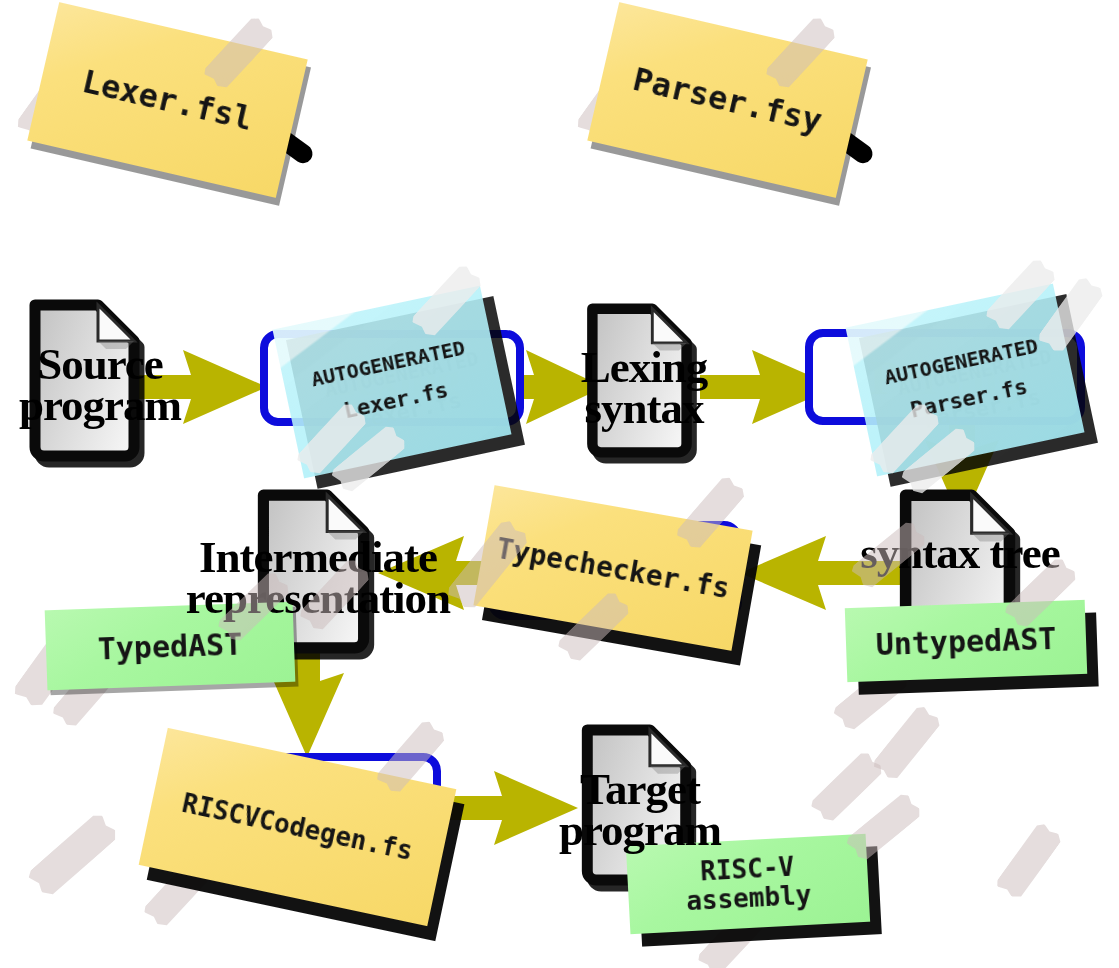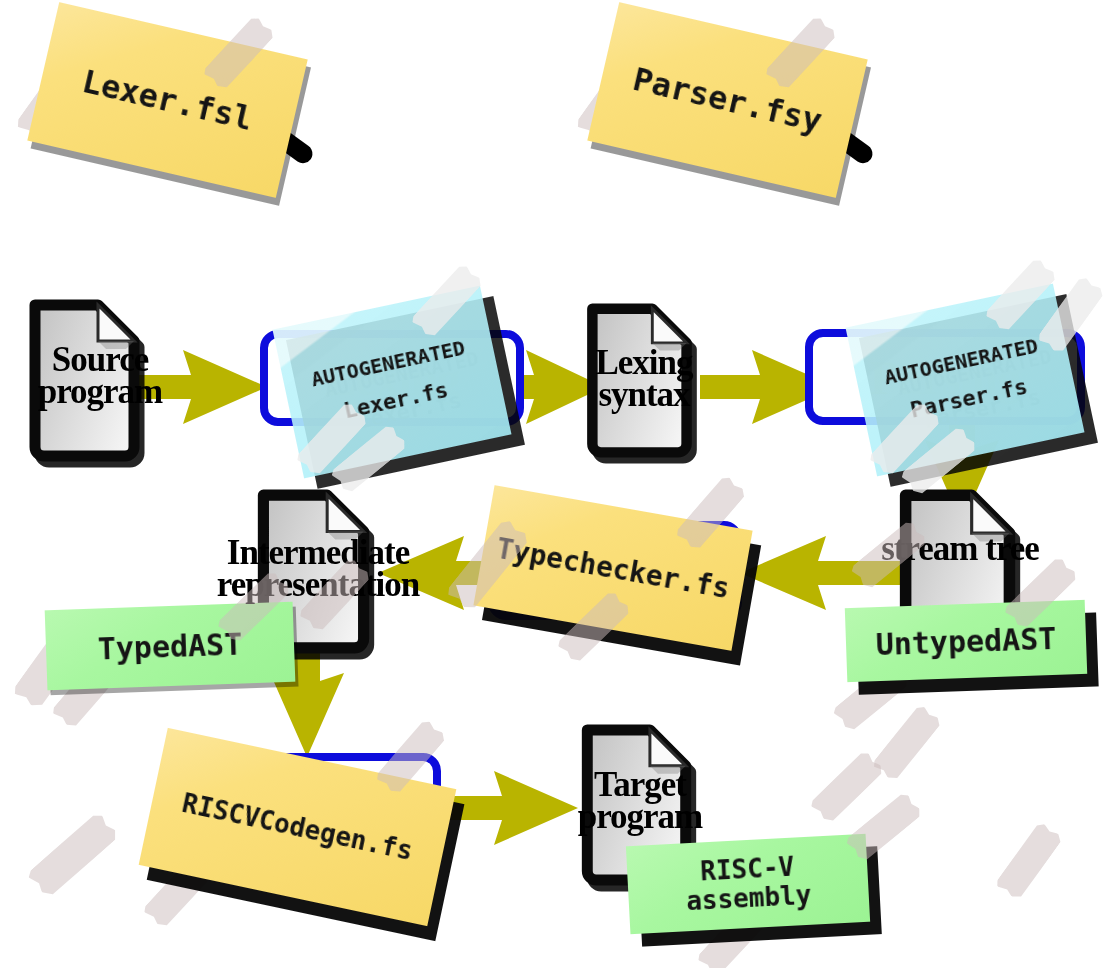--- a/index.html
+++ b/index.html
@@ -5,21 +5,21 @@
   html,body{margin:0;padding:0;background:#fff;}
   #canvas{position:relative;width:1119px;height:968px;background:#ffffff;overflow:hidden;
           font-family:"Liberation Sans",sans-serif;}
 
   
   .doc{position:absolute;z-index:5;filter:drop-shadow(5px 6px 0px rgba(0,0,0,0.85));}
   .doc svg{display:block;}
 
   .doc-label{position:absolute;z-index:9;text-align:center;color:#000;
              font-family:"Liberation Serif","DejaVu Serif",serif;font-weight:600;
-             font-size:35px;line-height:0.92;letter-spacing:-1px;white-space:nowrap;}
+             font-size:45px;line-height:0.92;letter-spacing:-1px;white-space:nowrap;}
 
   
   .box{position:absolute;z-index:4;background:#fff;border:8px solid #0d0cdc;border-radius:18px;
        display:flex;align-items:center;justify-content:center;}
   .ghost{font-family:"Liberation Serif","DejaVu Serif",serif;font-size:48px;font-weight:600;
          color:#efe9b2;letter-spacing:-1px;}
 
   
   .arrow{position:absolute;z-index:3;}
   .arrow svg{display:block;}
@@ -134,21 +134,21 @@
   </div>
 
   <div class="doc" style="left:892px;top:489px;">
     <svg width="130" height="172" viewBox="0 0 124 164">
       <path d="M13,6 H76 L112,42 V148 a9,9 0 0 1 -9,9 H22 a9,9 0 0 1 -9,-9 Z" fill="url(#dg1)" stroke="#0a0a0a" stroke-width="11" stroke-linejoin="round"></path>
       <path d="M76,6 L112,42 L76,42 Z" fill="#fafafa" stroke="#2a2a2a" stroke-width="3"></path>
       <path d="M76,42 H112 L104,50 H84 Z" fill="rgba(120,120,120,0.35)" stroke="none"></path>
     </svg>
   </div>
   <div class="doc-label" style="left:835px;top:533px;width:250px;">
-    <span style="display:block">stream tree</span>
+    <span style="display:block">syntax tree</span>
   </div>
 
   <div class="doc" style="left:250px;top:489px;">
     <svg width="126" height="166" viewBox="0 0 124 164">
       <path d="M13,6 H76 L112,42 V148 a9,9 0 0 1 -9,9 H22 a9,9 0 0 1 -9,-9 Z" fill="url(#dg1)" stroke="#0a0a0a" stroke-width="11" stroke-linejoin="round"></path>
       <path d="M76,6 L112,42 L76,42 Z" fill="#fafafa" stroke="#2a2a2a" stroke-width="3"></path>
       <path d="M76,42 H112 L104,50 H84 Z" fill="rgba(120,120,120,0.35)" stroke="none"></path>
     </svg>
   </div>
   <div class="doc-label" style="left:168px;top:537px;width:300px;">

